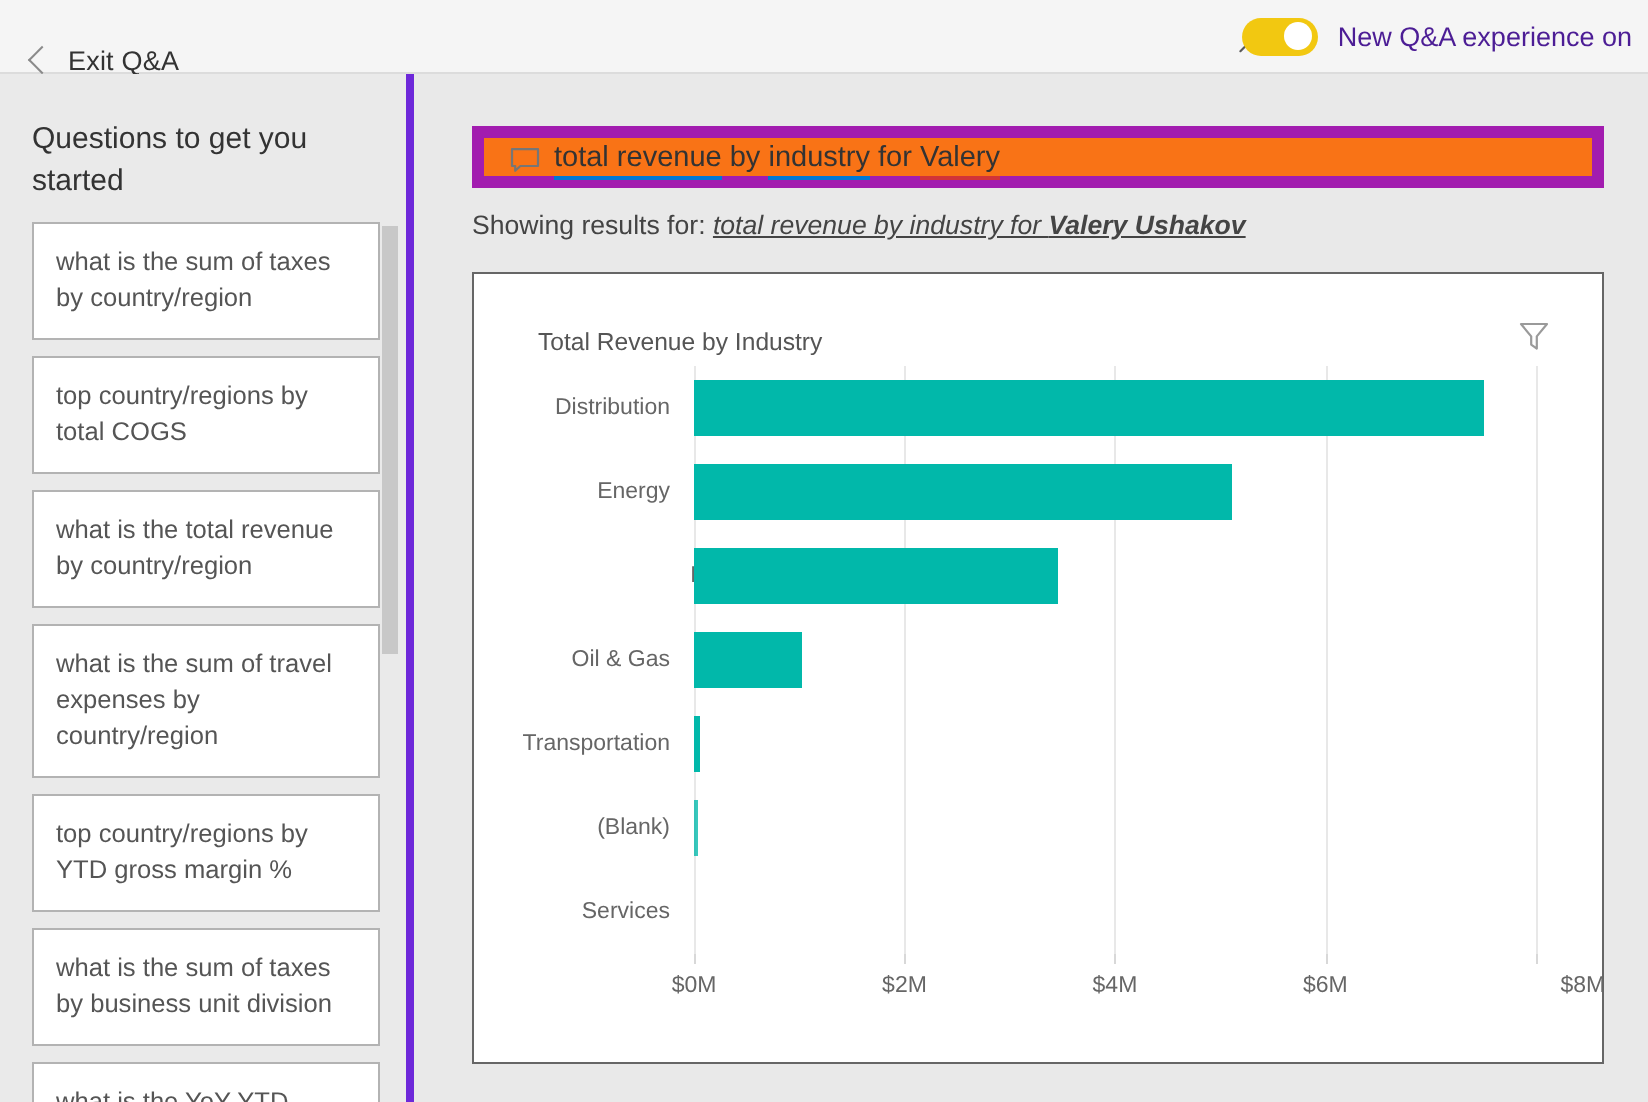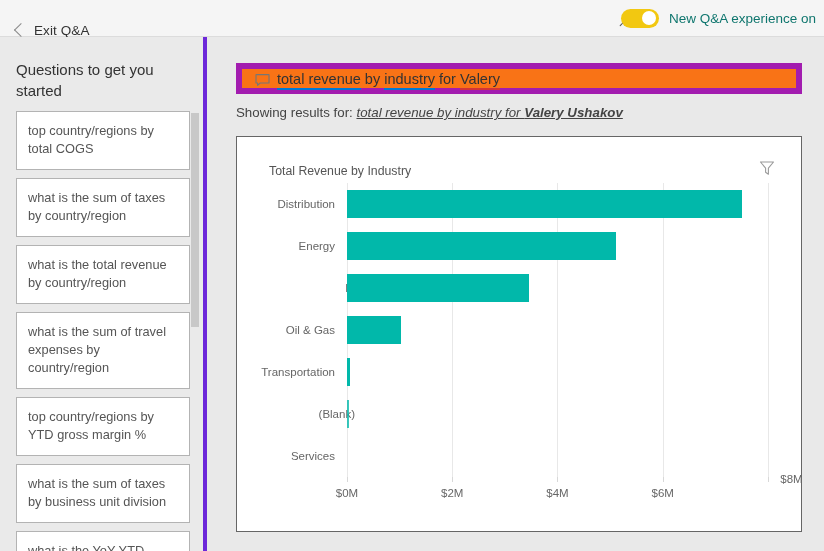--- a/index.html
+++ b/index.html
@@ -72,21 +72,21 @@
   }
   #toggle-knob {
     position: absolute;
     right: 2.5px; top: 2.5px;
     width: 14px; height: 14px;
     border-radius: 50%;
     background: #ffffff;
   }
   #toggle-label {
     font-size: 13.5px;
-    color: #0f766e;
+    color: #4c1d95;
     white-space: nowrap;
   }
 
   
   #sidebar {
     position: absolute;
     left: 0; top: 37px;
     width: 207px; height: 514px;
     background: #eaeaea;
     border-right: 4px solid #6d28d9;
@@ -260,22 +260,22 @@
     <div id="toggle-track">
       <div id="toggle-knob"></div>
     </div>
     <span id="toggle-label">New Q&amp;A experience on</span>
   </div>
 </div>
 
 <div id="sidebar">
   <div id="sidebar-title">Questions to get you started</div>
   <div id="suggestions">
+      <div class="suggestion">what is the sum of taxes by country/region</div>
       <div class="suggestion">top country/regions by total COGS</div>
-      <div class="suggestion">what is the sum of taxes by country/region</div>
       <div class="suggestion">what is the total revenue by country/region</div>
       <div class="suggestion">what is the sum of travel expenses by country/region</div>
       <div class="suggestion">top country/regions by YTD gross margin %</div>
       <div class="suggestion">what is the sum of taxes by business unit division</div>
       <div class="suggestion">what is the YoY YTD revenue variance by customer state id</div>
     </div>
   <div id="sidebar-scroll-track"></div>
   <div id="sidebar-scroll-thumb"></div>
 </div>
 
@@ -307,30 +307,30 @@
         <div class="tick" style="left: 215.238px; top: 340px;"></div>
         <div class="xlab" style="left: 215.238px; top: 350px;">$2M</div>
         <div class="gridline" style="left: 320.476px; top: 46px; height: 294px;"></div>
         <div class="tick" style="left: 320.476px; top: 340px;"></div>
         <div class="xlab" style="left: 320.476px; top: 350px;">$4M</div>
         <div class="gridline" style="left: 425.714px; top: 46px; height: 294px;"></div>
         <div class="tick" style="left: 425.714px; top: 340px;"></div>
         <div class="xlab" style="left: 425.714px; top: 350px;">$6M</div>
         <div class="gridline" style="left: 530.952px; top: 46px; height: 294px;"></div>
         <div class="tick" style="left: 530.952px; top: 340px;"></div>
-        <div class="xlab" style="left: 530.952px; top: 336px; padding-left: 47px;">$8M</div>
+        <div class="xlab" style="left: 530.952px; top: 350px; padding-left: 47px;">$8M</div>
         <div class="ylab" style="top: 67px; width: 98px; left: 0px;">Distribution</div>
         <div class="bar" title="Distribution" style="left: 110px; top: 53.14px; width: 394.643px; height: 27.72px; background: rgb(1, 184, 170);"></div>
         <div class="ylab" style="top: 109px; width: 98px; left: 0px;">Energy</div>
         <div class="bar" title="Energy" style="left: 110px; top: 95.14px; width: 269.41px; height: 27.72px; background: rgb(1, 184, 170);"></div>
         <div class="ylab" style="top: 151px; width: 98px; left: 0px; padding-left: 44px;">Metals</div>
         <div class="bar" title="Metals" style="left: 110px; top: 137.14px; width: 181.536px; height: 27.72px; background: rgb(1, 184, 170);"></div>
         <div class="ylab" style="top: 193px; width: 98px; left: 0px;">Oil &amp; Gas</div>
         <div class="bar" title="Oil &amp; Gas" style="left: 110px; top: 179.14px; width: 54.1976px; height: 27.72px; background: rgb(1, 184, 170);"></div>
         <div class="ylab" style="top: 235px; width: 98px; left: 0px;">Transportation</div>
         <div class="bar" title="Transportation" style="left: 110px; top: 221.14px; width: 3.15714px; height: 27.72px; background: rgb(1, 184, 170);"></div>
-        <div class="ylab" style="top: 277px; width: 98px; left: 0px; margin-left: 20px;">(Blank)</div>
+        <div class="ylab" style="top: 277px; width: 98px; left: 0px;">(Blank)</div>
         <div class="bar" title="(Blank)" style="left: 110px; top: 263.14px; width: 2.10476px; height: 27.72px; background: rgb(1, 184, 170); opacity: 0.78;"></div>
         <div class="ylab" style="top: 319px; width: 98px; left: 0px;">Services</div>
       </div>
   </div>
 
 </div>
 
 </body></html>

